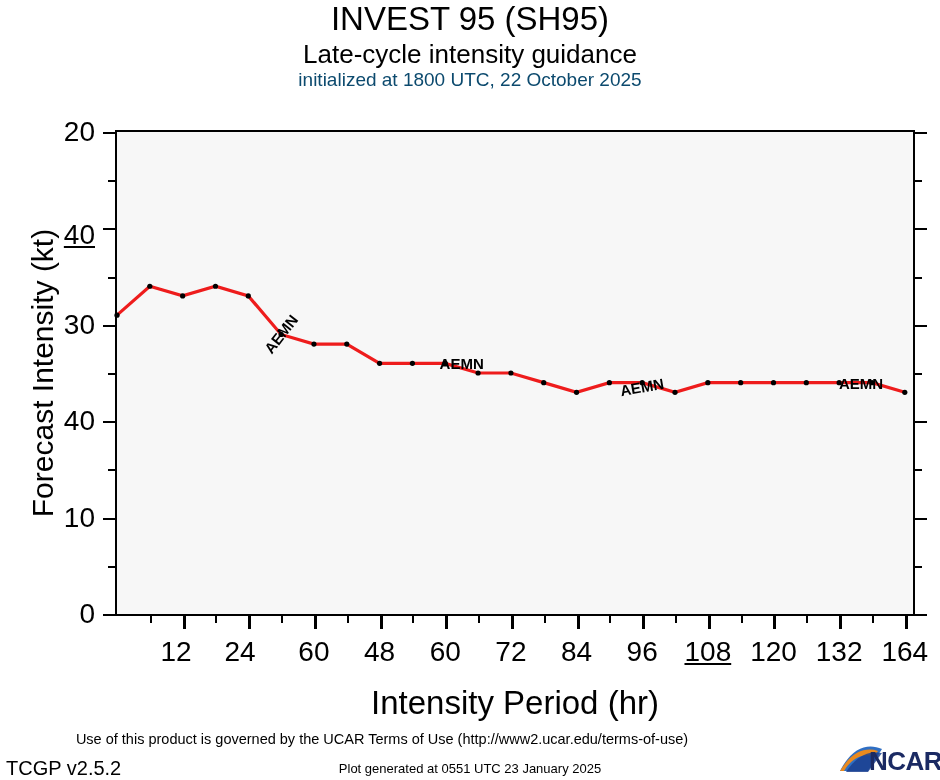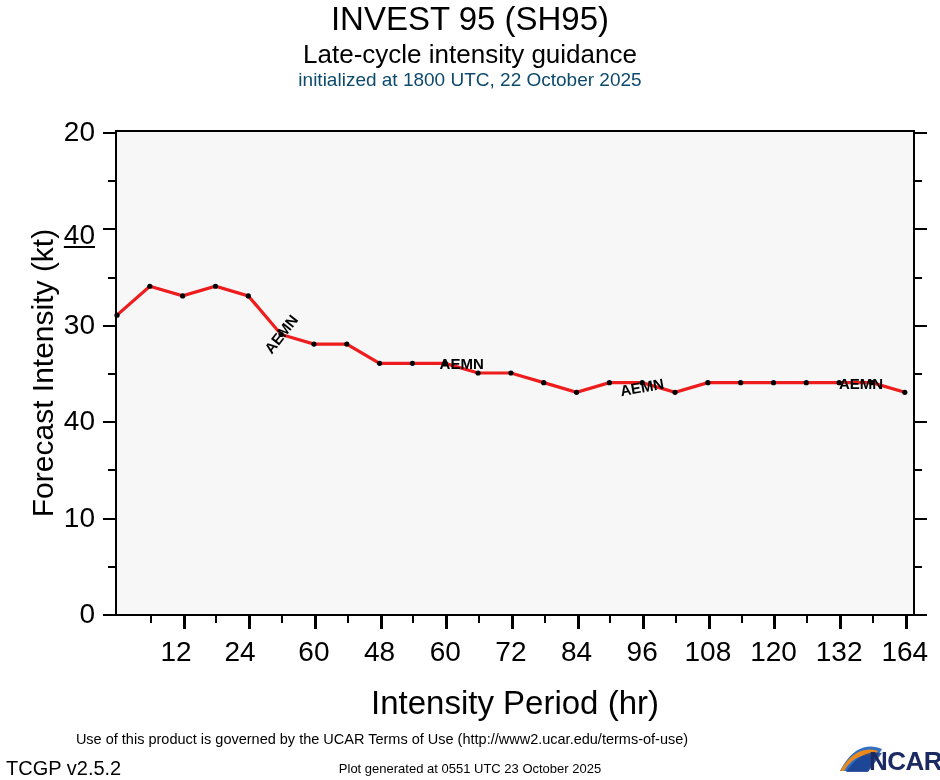--- a/index.html
+++ b/index.html
@@ -98,21 +98,21 @@
       <div class="xlabel-txt" style="left: 262.598px;">48</div>
       <div class="xtick" style="left: 328.247px;"></div>
       <div class="xlabel-txt" style="left: 328.247px;">60</div>
       <div class="xtick" style="left: 393.897px;"></div>
       <div class="xlabel-txt" style="left: 393.897px;">72</div>
       <div class="xtick" style="left: 459.546px;"></div>
       <div class="xlabel-txt" style="left: 459.546px;">84</div>
       <div class="xtick" style="left: 525.196px;"></div>
       <div class="xlabel-txt" style="left: 525.196px;">96</div>
       <div class="xtick" style="left: 590.845px;"></div>
-      <div class="xlabel-txt" style="left: 590.845px;">108</div>
+      <div class="xlabel-txt" style="left: 590.845px; text-decoration: underline;">108</div>
       <div class="xtick" style="left: 656.495px;"></div>
       <div class="xlabel-txt" style="left: 656.495px;">120</div>
       <div class="xtick" style="left: 722.144px;"></div>
       <div class="xlabel-txt" style="left: 722.144px;">132</div>
       <div class="xtick" style="left: 787.794px;"></div>
       <div class="xlabel-txt" style="left: 787.794px;">164</div>
       <div class="xtick minor" style="left: 32.8247px;"></div>
       <div class="xtick minor" style="left: 98.4742px;"></div>
       <div class="xtick minor" style="left: 164.124px;"></div>
       <div class="xtick minor" style="left: 229.773px;"></div>
@@ -156,19 +156,19 @@
   <div id="labels-layer">
       <div class="lbl-aemn" style="left: 164.124px; top: 202.44px; transform: translate(-50%, -50%) rotate(-52deg);">AEMN</div>
       <div class="lbl-aemn" style="left: 344.66px; top: 231.36px; transform: translate(-50%, -50%) rotate(0deg);">AEMN</div>
       <div class="lbl-aemn" style="left: 525.196px; top: 255.46px; transform: translate(-50%, -50%) rotate(-10deg);">AEMN</div>
       <div class="lbl-aemn" style="left: 744.027px; top: 250.64px; transform: translate(-50%, -50%) rotate(0deg);">AEMN</div>
     </div>
 </div>
 
 <div id="footer-terms">Use of this product is governed by the UCAR Terms of Use (http://www2.ucar.edu/terms-of-use)</div>
 <div id="footer-version">TCGP v2.5.2</div>
-<div id="footer-generated">Plot generated at 0551 UTC   23 October 2025</div>
+<div id="footer-generated">Plot generated at 0551 UTC   23 January 2025</div>
 <svg id="ncar-logo" viewBox="0 0 100 32">
   <path d="M2 26 C14 2, 30 -2, 44 4 L30 26 Z" fill="#2f6fc4"></path>
   <path d="M2 26 C14 6, 28 2, 40 6 L36 11 C24 8, 13 14, 6 26 Z" fill="#e98a1f"></path>
   <path d="M8 27 C20 9, 32 6, 44 8 L30 27 Z" fill="#1b3f8f" opacity="0.85"></path>
 </svg>
 <div id="ncar-text">NCAR</div>
 
 </body></html>

